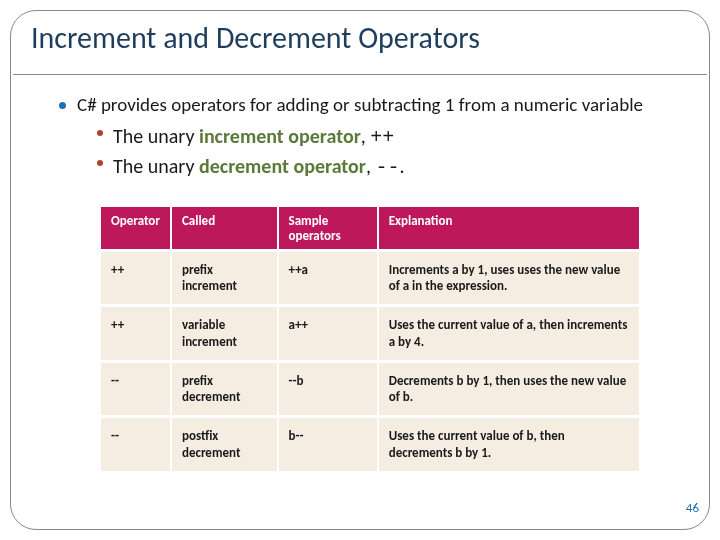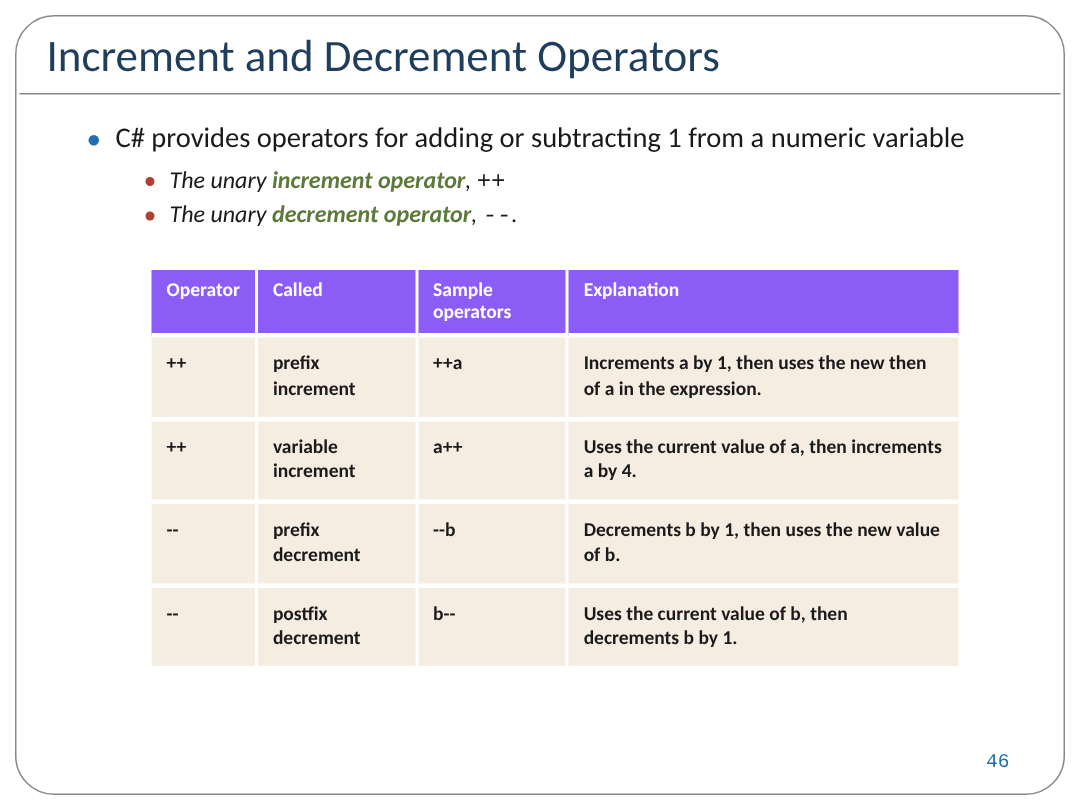--- a/index.html
+++ b/index.html
@@ -14,60 +14,60 @@
   .slide-frame{
     position:absolute;
     left:10px;top:10px;right:10px;bottom:10px;
     border:1.5px solid #888;
     border-radius:26px;
   }
   .title{
     font-size:30px;
     color:#1f3d5c;
     font-weight:400;
-    padding:8px 18px 6px 18px;
+    padding:8px 18px 18px 18px;
     border-bottom:1.5px solid #888;
     margin:0 2px;
   }
   .content{
     padding:14px 30px 0 30px;
   }
   ul.lvl1{list-style:none;padding-left:14px;margin:4px;}
   ul.lvl1>li{position:relative;padding-left:18px;font-size:19px;line-height:1.25;margin-bottom:4px;}
   ul.lvl1>li::before{content:"";position:absolute;left:0;top:9px;width:7px;height:7px;border-radius:50%;background:#1f6fb2;}
   ul.lvl2{list-style:none;padding-left:20px;margin:6px 0 0 0;}
-  ul.lvl2>li{position:relative;padding-left:16px;font-size:16px;line-height:1.3;margin-bottom:2px;font-style:italic;}
+  ul.lvl2>li{position:relative;padding-left:16px;font-size:20px;line-height:1.3;margin-bottom:2px;}
   ul.lvl2>li::before{content:"";position:absolute;left:0;top:7px;width:6px;height:6px;border-radius:50%;background:#b04030;}
   .term{color:#5b7a3a;font-weight:600;}
   .code{font-family:"Courier New",monospace;}
   .table-wrap{margin:26px 40px 0 60px;}
   table{width:100%;border-collapse:collapse;font-size:13px;}
   thead th{
-    background:#8b5cf6;color:#fff;text-align:left;
+    background:#be185d;color:#fff;text-align:left;
     padding:6px 10px;font-weight:700;vertical-align:top;
     border-right:2px solid #fff;
   }
   thead th:last-child{border-right:none;}
   tbody td{
     background:#f6ede2;
     padding:10px 10px;
     vertical-align:top;
     font-weight:700;
     border-top:3px solid #fff;
     border-right:2px solid #fff;
     line-height:1.25;
   }
   tbody td:last-child{border-right:none;font-weight:400;}
   tbody td:nth-child(3){font-weight:700;}
   tbody td:nth-child(4){font-weight:700;}
   .explain{font-weight:700;}
   .pagenum{
     position:absolute;
-    right:36px;bottom:14px;
-    font-size:13px;color:#1f6fb2;font-family:Liberation Mono, monospace;
+    right:10px;bottom:14px;
+    font-size:13px;color:#1f6fb2;
   }
 </style>
 </head>
 <body>
 
 <div class="slide-frame">
   <div class="title">Increment and Decrement Operators</div>
 
   <div class="content">
     <ul class="lvl1">
@@ -92,21 +92,21 @@
             <th>Called</th>
             <th>Sample operators</th>
             <th>Explanation</th>
           </tr>
         </thead>
         <tbody>
           <tr>
             <td>++</td>
             <td>prefix increment</td>
             <td>++a</td>
-            <td class="explain">Increments a by 1, then uses the new then of a in the expression.</td>
+            <td class="explain">Increments a by 1, uses uses the new value of a in the expression.</td>
           </tr>
           <tr>
             <td>++</td>
             <td>variable increment</td>
             <td>a++</td>
             <td class="explain">Uses the current value of a, then increments a by 4.</td>
           </tr>
           <tr>
             <td>--</td>
             <td>prefix decrement</td>

